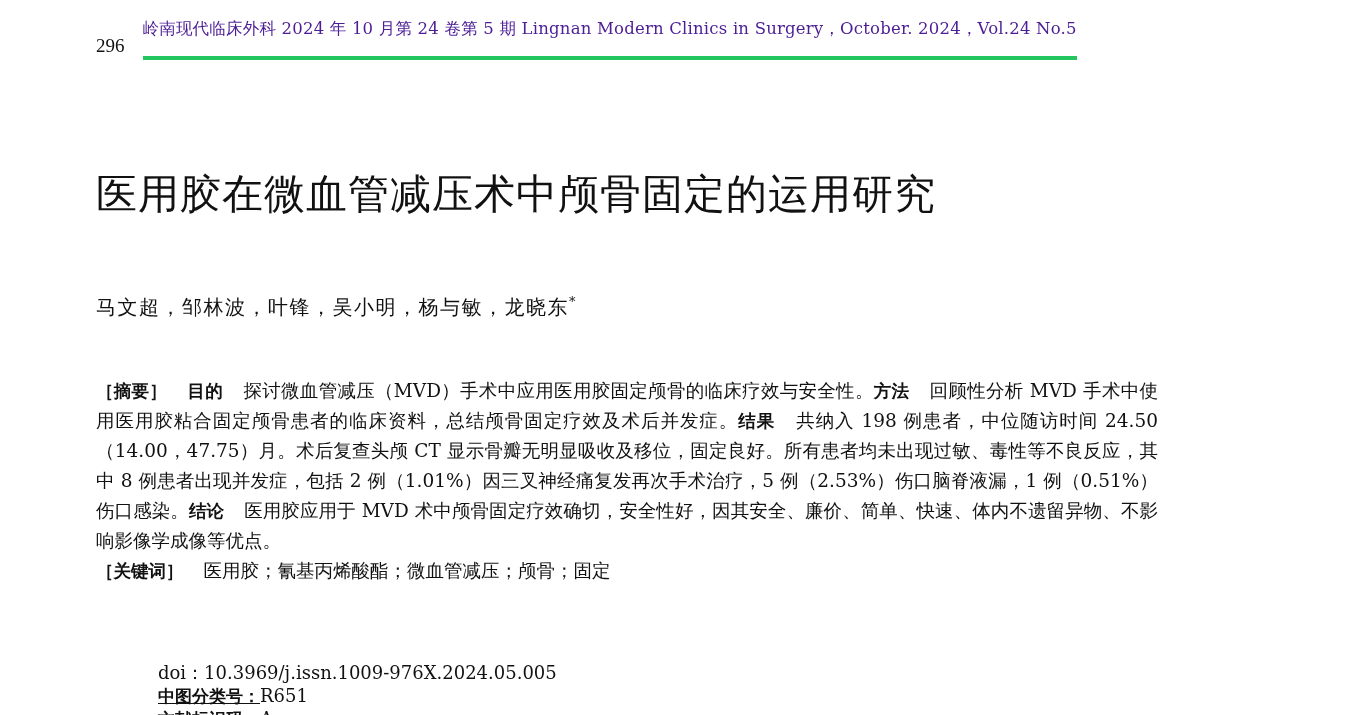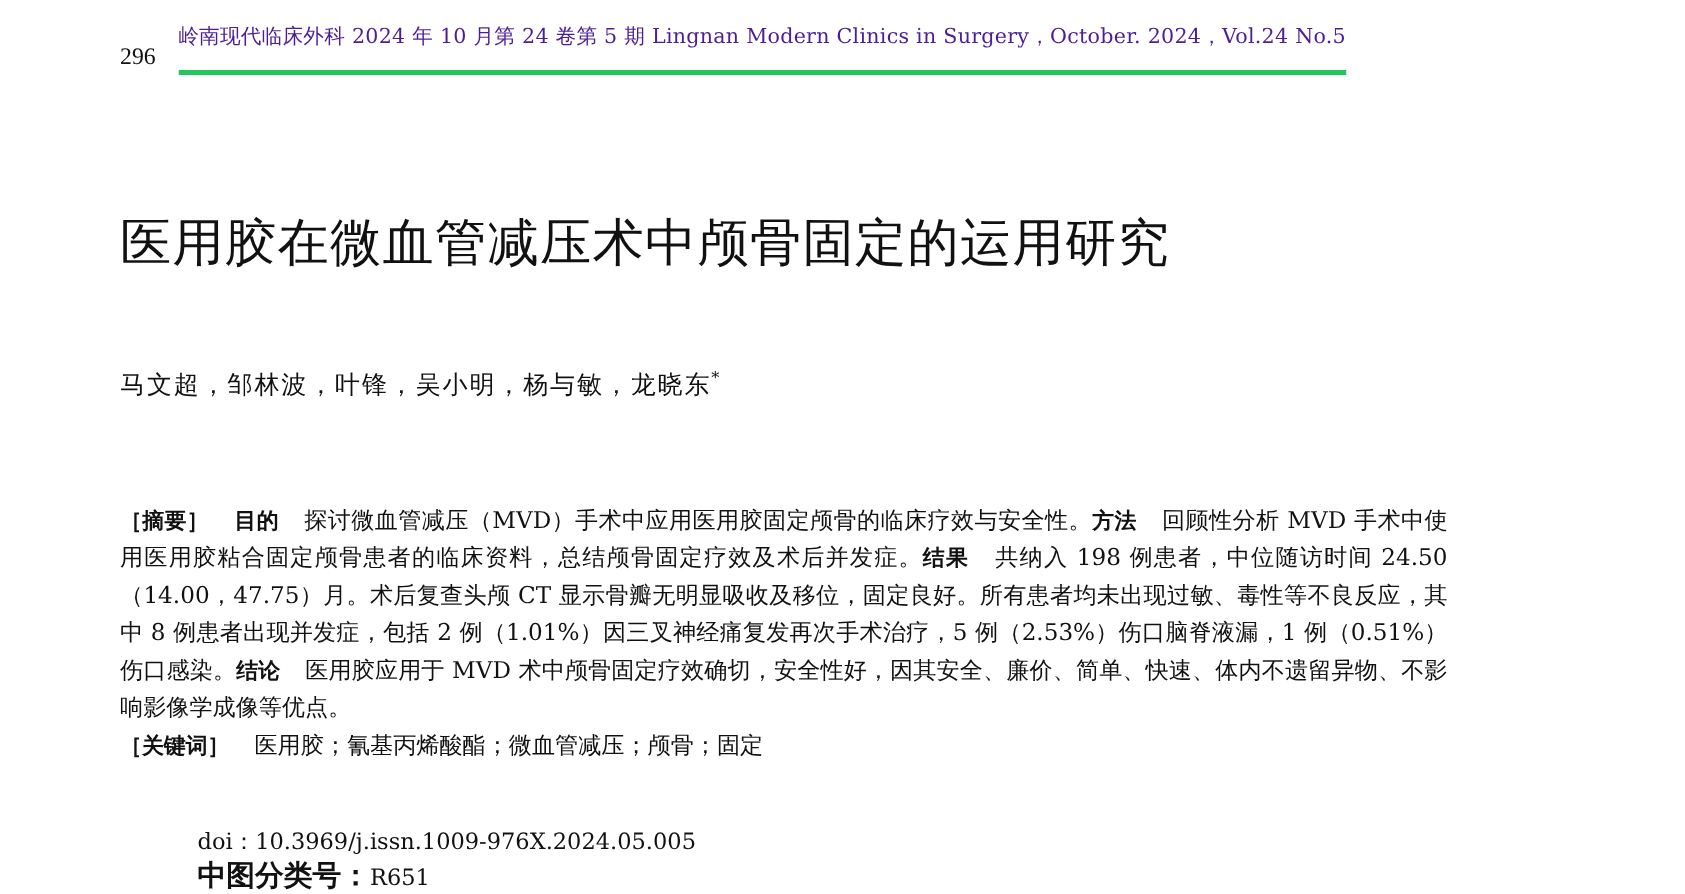--- a/index.html
+++ b/index.html
@@ -77,21 +77,21 @@
     color: #111;
   }
   .authors sup {
     font-size: 13px;
     vertical-align: super;
   }
 
   
   .abstract {
     position: absolute;
-    top: 402px;
+    top: 376px;
     left: 96px;
     width: 1062px;
     font-family: "DejaVu Serif", serif;
     font-size: 18.5px;
     line-height: 1.62;
     color: #111;
     text-align: justify;
     text-justify: inter-character;
   }
   .abstract p {
@@ -122,21 +122,22 @@
     display: flex;
     align-items: baseline;
     flex-direction: column;
   }
   .meta .doi { white-space: nowrap; }
   .meta .clc { white-space: nowrap; margin-left: 42px; }
   .meta .clc .lbl2,
   .meta .docmark .lbl2 {
     font-family: "DejaVu Sans", sans-serif;
     font-weight: bold;
-    font-size: 23px;
+    font-size: 17px;
+    text-decoration: underline;
   }
   .meta .docmark { white-space: nowrap; margin-left: 62px; }
 </style>
 </head>
 <body>
 
 <div class="page">
 
   <div class="running-head">
     <div class="page-number">296</div>

